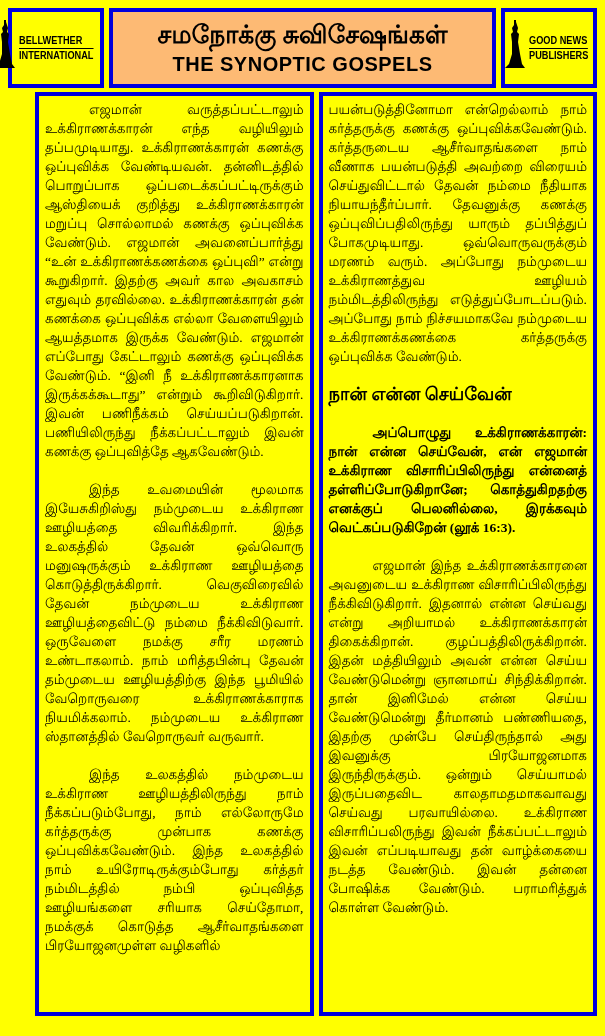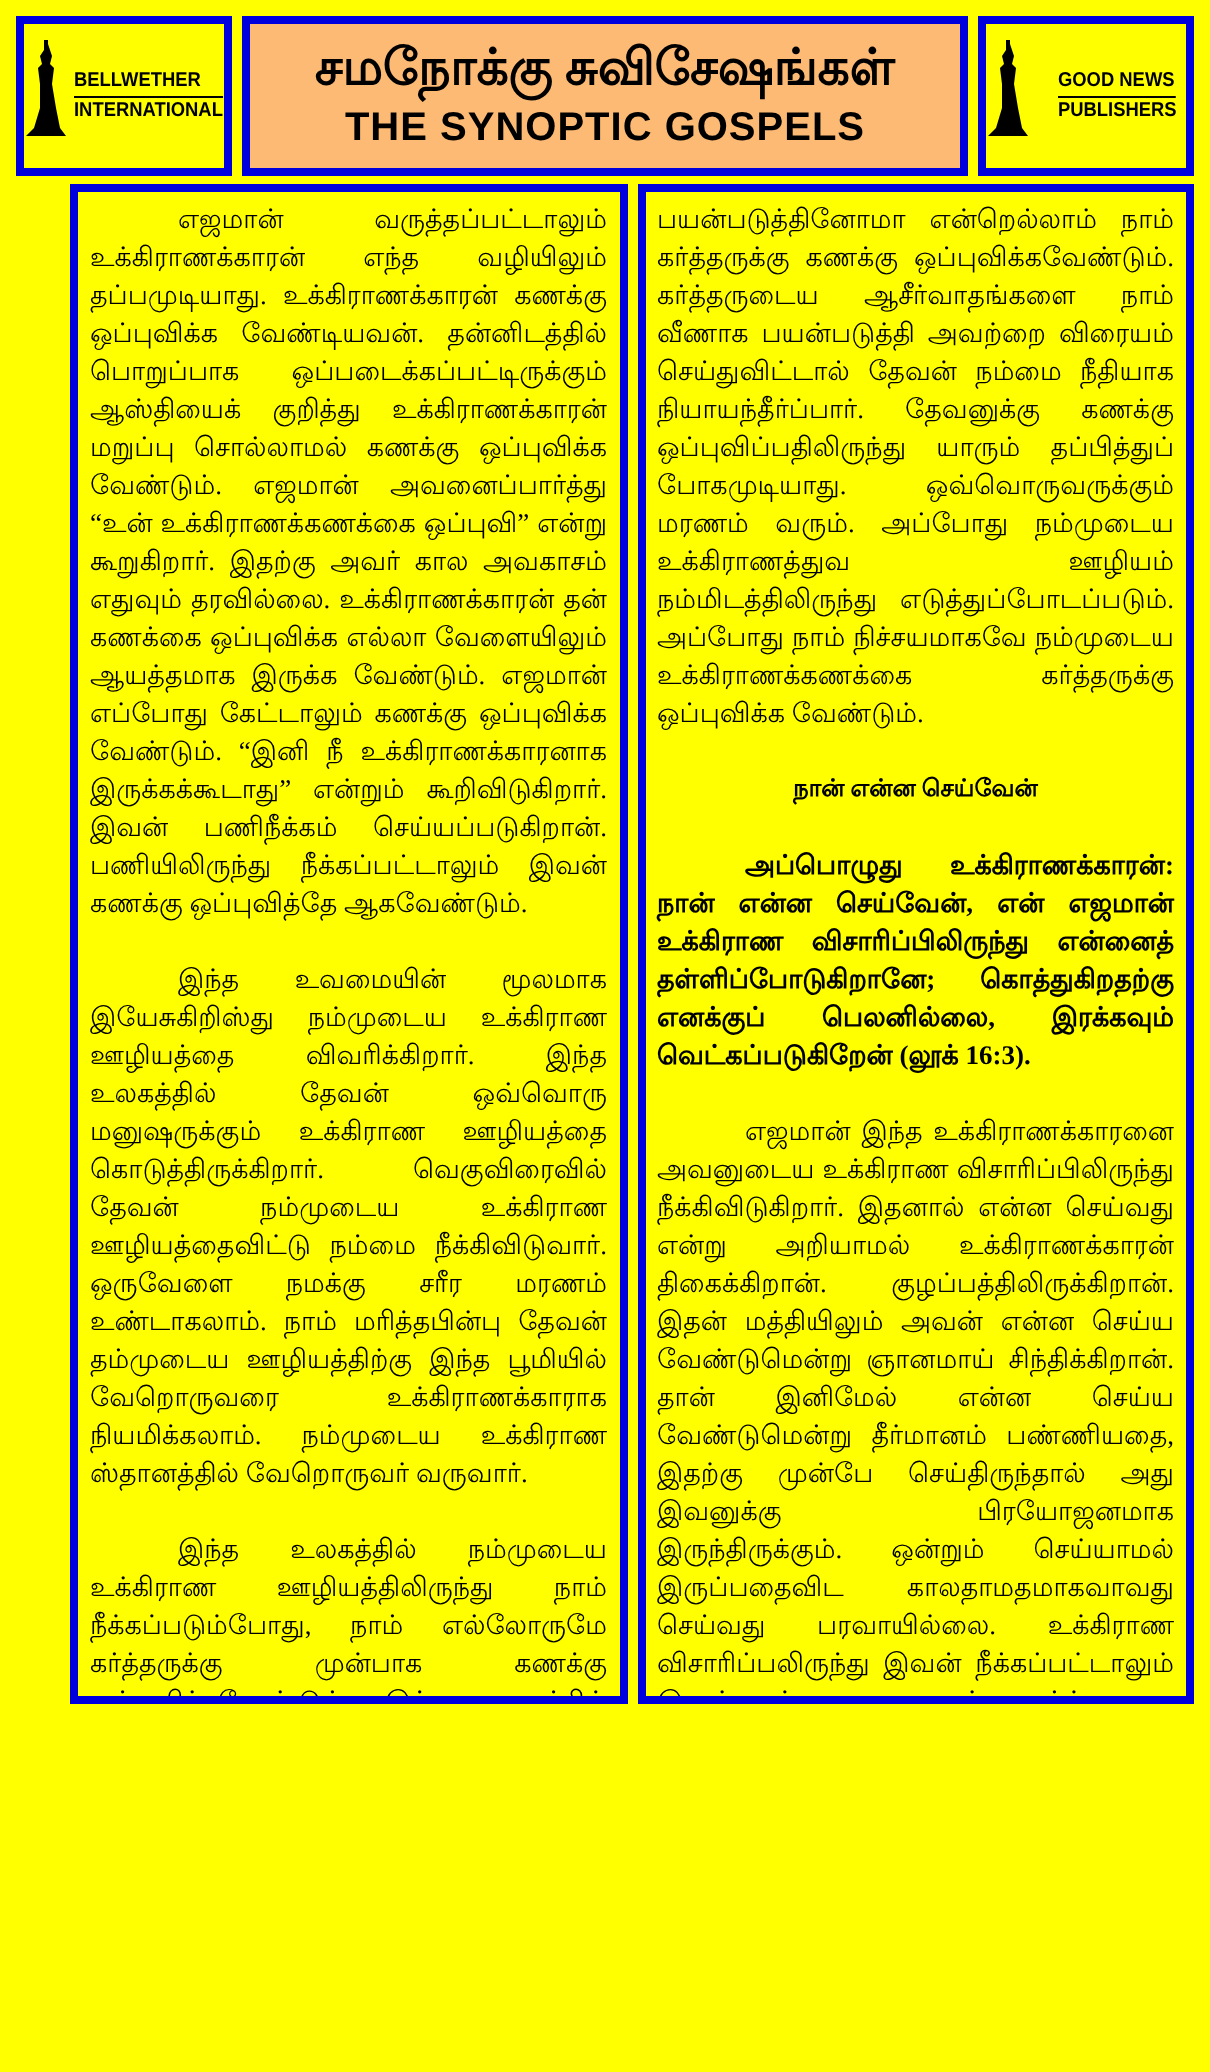--- a/index.html
+++ b/index.html
@@ -19,24 +19,24 @@
   .header {
     display: flex;
     gap: 5px;
     height: 80px;
     margin-bottom: 4px;
   }
   .logo-box {
     box-sizing: border-box;
     border: 4px solid #0000DD;
     background: #FFFF00;
-    width: 108px;
+    width: 96px;
     display: flex;
     align-items: center;
-    justify-content: space-between;
+    justify-content: flex-end;
     gap: 3px;
     flex: none;
   }
   .logo-figure { flex: none; }
   .logo-text {
     display: flex; flex-direction: column;
     font-family: "Liberation Sans", sans-serif;
     font-weight: bold;
     font-size: 10px;
     line-height: 13px;
@@ -66,42 +66,42 @@
     font-family: Liberation Sans, sans-serif;
     font-size: 20px;
     font-weight: bold;
     letter-spacing: 0.5px;
     line-height: 21px;
     white-space: nowrap;
   }
   .columns {
     display: flex;
     gap: 5px;
-    height: 760px;
+    height: 924px;
     padding-left: 27px;
   }
   .col {
     box-sizing: border-box;
     border: 4px solid #0000DD;
     background: #FFFF00;
     flex: 1;
     padding: 4px 6px;
     overflow: hidden;
     font-size: 13.5px;
     line-height: 19px;
     text-align: justify;
   }
   .col p { margin: 0 0 19px 0; }
   .indent { text-indent: 44px; }
   .bold { font-weight: bold; }
   .section-heading {
-    font-size: 12px;
+    font-size: 18px;
     font-weight: bold;
     margin: 19px 0 19px 0;
-    text-align: center;
+    text-align: left;
   }
 </style>
 </head>
 <body>
 
 <div class="page">
 
   <div class="header">
 
     <div class="logo-box">

